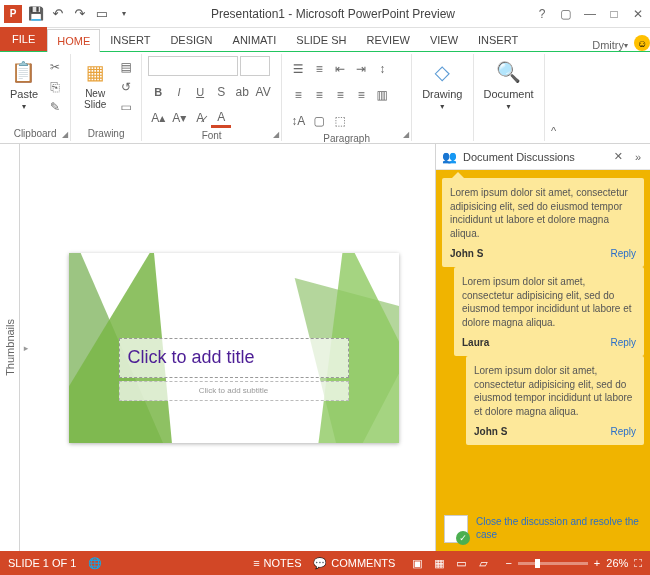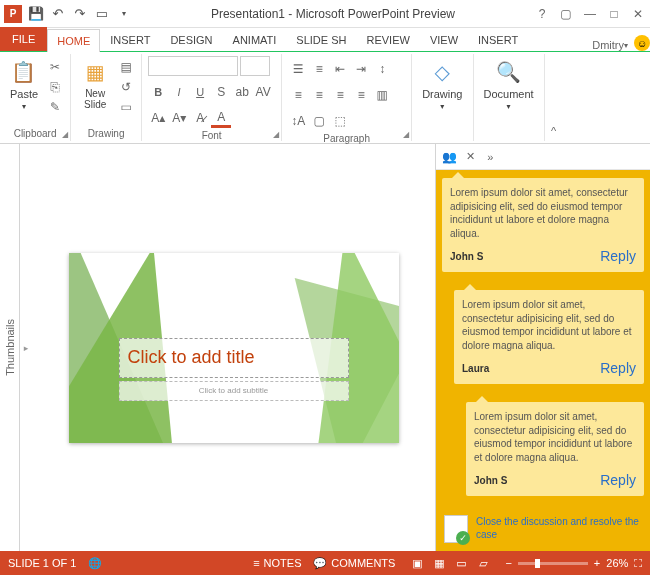--- a/index.html
+++ b/index.html
@@ -37,36 +37,36 @@
 .thumbnails{width:20px;background:#fff;border-right:1px solid #d4d4d4;display:flex;align-items:center;justify-content:center}
 .thumbnails span{writing-mode:vertical-rl;transform:rotate(180deg);color:#666;font-size:11px}
 .thumb-expand{width:12px;background:#fff;display:flex;align-items:center;justify-content:center;color:#999;font-size:9px;cursor:pointer}
 .canvas{flex:1;background:#fff;display:flex;align-items:center;justify-content:center;position:relative;padding:20px}
 .slide{width:330px;height:190px;background:#fff;box-shadow:0 1px 4px rgba(0,0,0,0.3);position:relative;overflow:hidden}
 .slide-bg{position:absolute;inset:0}
 .tri1{position:absolute;left:-20px;top:-10px;width:0;height:0;border-left:90px solid transparent;border-right:50px solid transparent;border-bottom:210px solid #7ab648;opacity:0.85;transform:rotate(8deg)}
 .tri2{position:absolute;left:-30px;top:-30px;width:0;height:0;border-left:40px solid transparent;border-right:80px solid transparent;border-bottom:240px solid #5a9e2f;opacity:0.6;transform:rotate(-5deg)}
 .tri3{position:absolute;right:-30px;top:-20px;width:0;height:0;border-left:80px solid transparent;border-right:60px solid transparent;border-bottom:230px solid #8fc961;opacity:0.8;transform:rotate(-12deg)}
 .tri4{position:absolute;right:-10px;bottom:-30px;width:0;height:0;border-left:100px solid transparent;border-right:40px solid transparent;border-top:180px solid #6aad3a;opacity:0.5;transform:rotate(15deg)}
-.title-ph{position:absolute;left:50px;top:85px;right:50px;height:40px;border:1px dashed #999;display:flex;align-items:center;padding:0 8px;color:#c2410c;font-size:18px;font-weight:300;background:rgba(255,255,255,0.7)}
+.title-ph{position:absolute;left:50px;top:85px;right:50px;height:40px;border:1px dashed #999;display:flex;align-items:center;padding:0 8px;color:#4c1d95;font-size:18px;font-weight:300;background:rgba(255,255,255,0.7)}
 .subtitle-ph{position:absolute;left:50px;top:128px;right:50px;height:20px;border:1px dashed #bbb;display:flex;align-items:center;justify-content:center;color:#999;font-size:8px;background:rgba(255,255,255,0.7)}
 .discussions{width:215px;background:#fff;border-left:1px solid #d4d4d4;display:flex;flex-direction:column}
 .disc-header{height:26px;display:flex;align-items:center;padding:0 6px;gap:6px;border-bottom:1px solid #e5e5e5}
 .disc-header .ico{font-size:12px}
 .disc-header .ttl{flex:1;color:#444;font-size:11px}
 .disc-header .ctrl{color:#666;cursor:pointer;font-size:11px;padding:0 3px}
-.disc-body{flex:1;background:#f0b400;padding:8px 6px;overflow:auto;display:flex;flex-direction:column;gap:18px}
+.disc-body{flex:1;background:#f0b400;padding:8px 6px;overflow:auto;display:flex;flex-direction:column;gap:0}
 .comment{background:#fde89a;border-radius:2px;padding:8px;position:relative}
 .comment.indent1{margin-left:12px}
 .comment.indent2{margin-left:24px}
 .comment .arrow{position:absolute;top:-6px;left:10px;width:0;height:0;border-left:6px solid transparent;border-right:6px solid transparent;border-bottom:6px solid #fde89a}
 .comment .text{color:#555;font-size:10px;line-height:1.35;margin-bottom:8px}
 .comment .meta{display:flex;justify-content:space-between;align-items:center}
 .comment .author{font-weight:bold;color:#333;font-size:10px}
-.comment .reply{color:#2a6fc9;font-size:14px;cursor:pointer}
+.comment .reply{color:#2a6fc9;font-size:10px;cursor:pointer}
 .disc-footer{background:#f0b400;padding:8px;display:flex;gap:8px}
 .doc-icon{width:24px;height:28px;background:#fff;border:1px solid #ccc;position:relative;flex-shrink:0}
 .doc-icon::after{content:"✓";position:absolute;bottom:-3px;right:-3px;width:14px;height:14px;background:#4caf50;border-radius:50%;color:#fff;font-size:9px;display:flex;align-items:center;justify-content:center}
 .disc-footer .link{color:#2a6fc9;font-size:10px;cursor:pointer;line-height:1.3}
 .statusbar{height:24px;background:#d24726;color:#fff;display:flex;align-items:center;padding:0 8px;gap:12px;font-size:10px}
 .statusbar .sb-item{display:flex;align-items:center;gap:4px;cursor:pointer}
 .statusbar .spacer{flex:1}
 .viewbtns{display:flex;gap:2px}
 .viewbtns span{width:20px;height:16px;display:flex;align-items:center;justify-content:center;cursor:pointer;font-size:11px}
 .zoom{display:flex;align-items:center;gap:6px}
@@ -231,20 +231,21 @@
           <div class="tri4"></div>
           <div class="tri3"></div>
       </div>
       <div class="title-ph">Click to add title</div>
       <div class="subtitle-ph">Click to add subtitle</div>
     </div>
   </div>
   <div class="discussions">
     <div class="disc-header">
       <span class="ico">👥</span>
+      <span class="ttl">Document Discussions</span>
       <span class="ctrl">✕</span>
       <span class="ctrl">»</span>
     </div>
     <div class="disc-body" id="comments-container">
         <div class="comment">
           <div class="arrow"></div>
           <div class="text">Lorem ipsum dolor sit amet, consectetur adipisicing elit, sed do eiusmod tempor incididunt ut labore et dolore magna aliqua.</div>
           <div class="meta">
             <span class="author">John S</span>
             <span class="reply">Reply</span>

